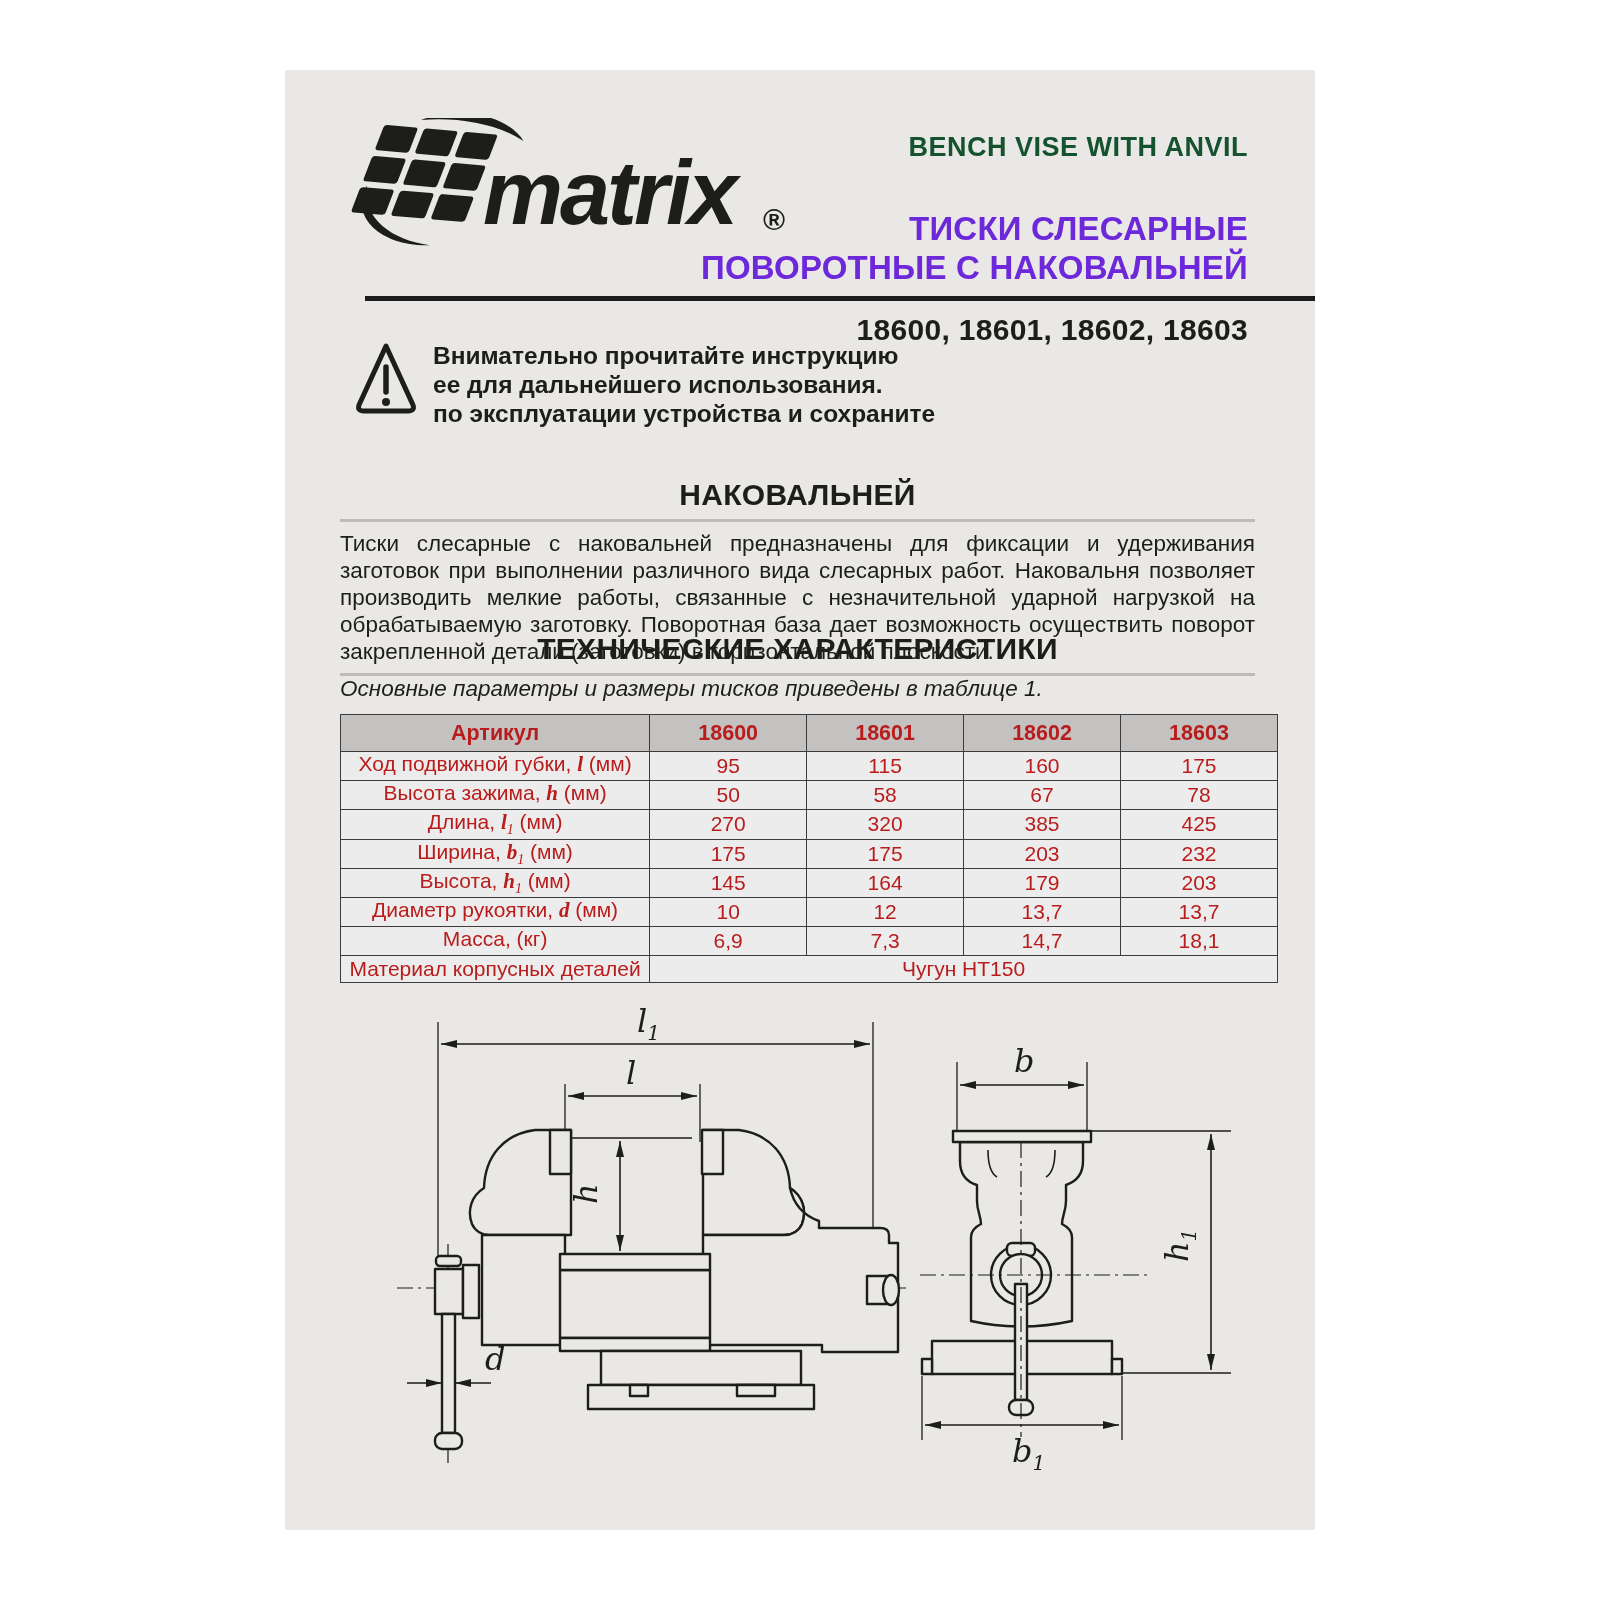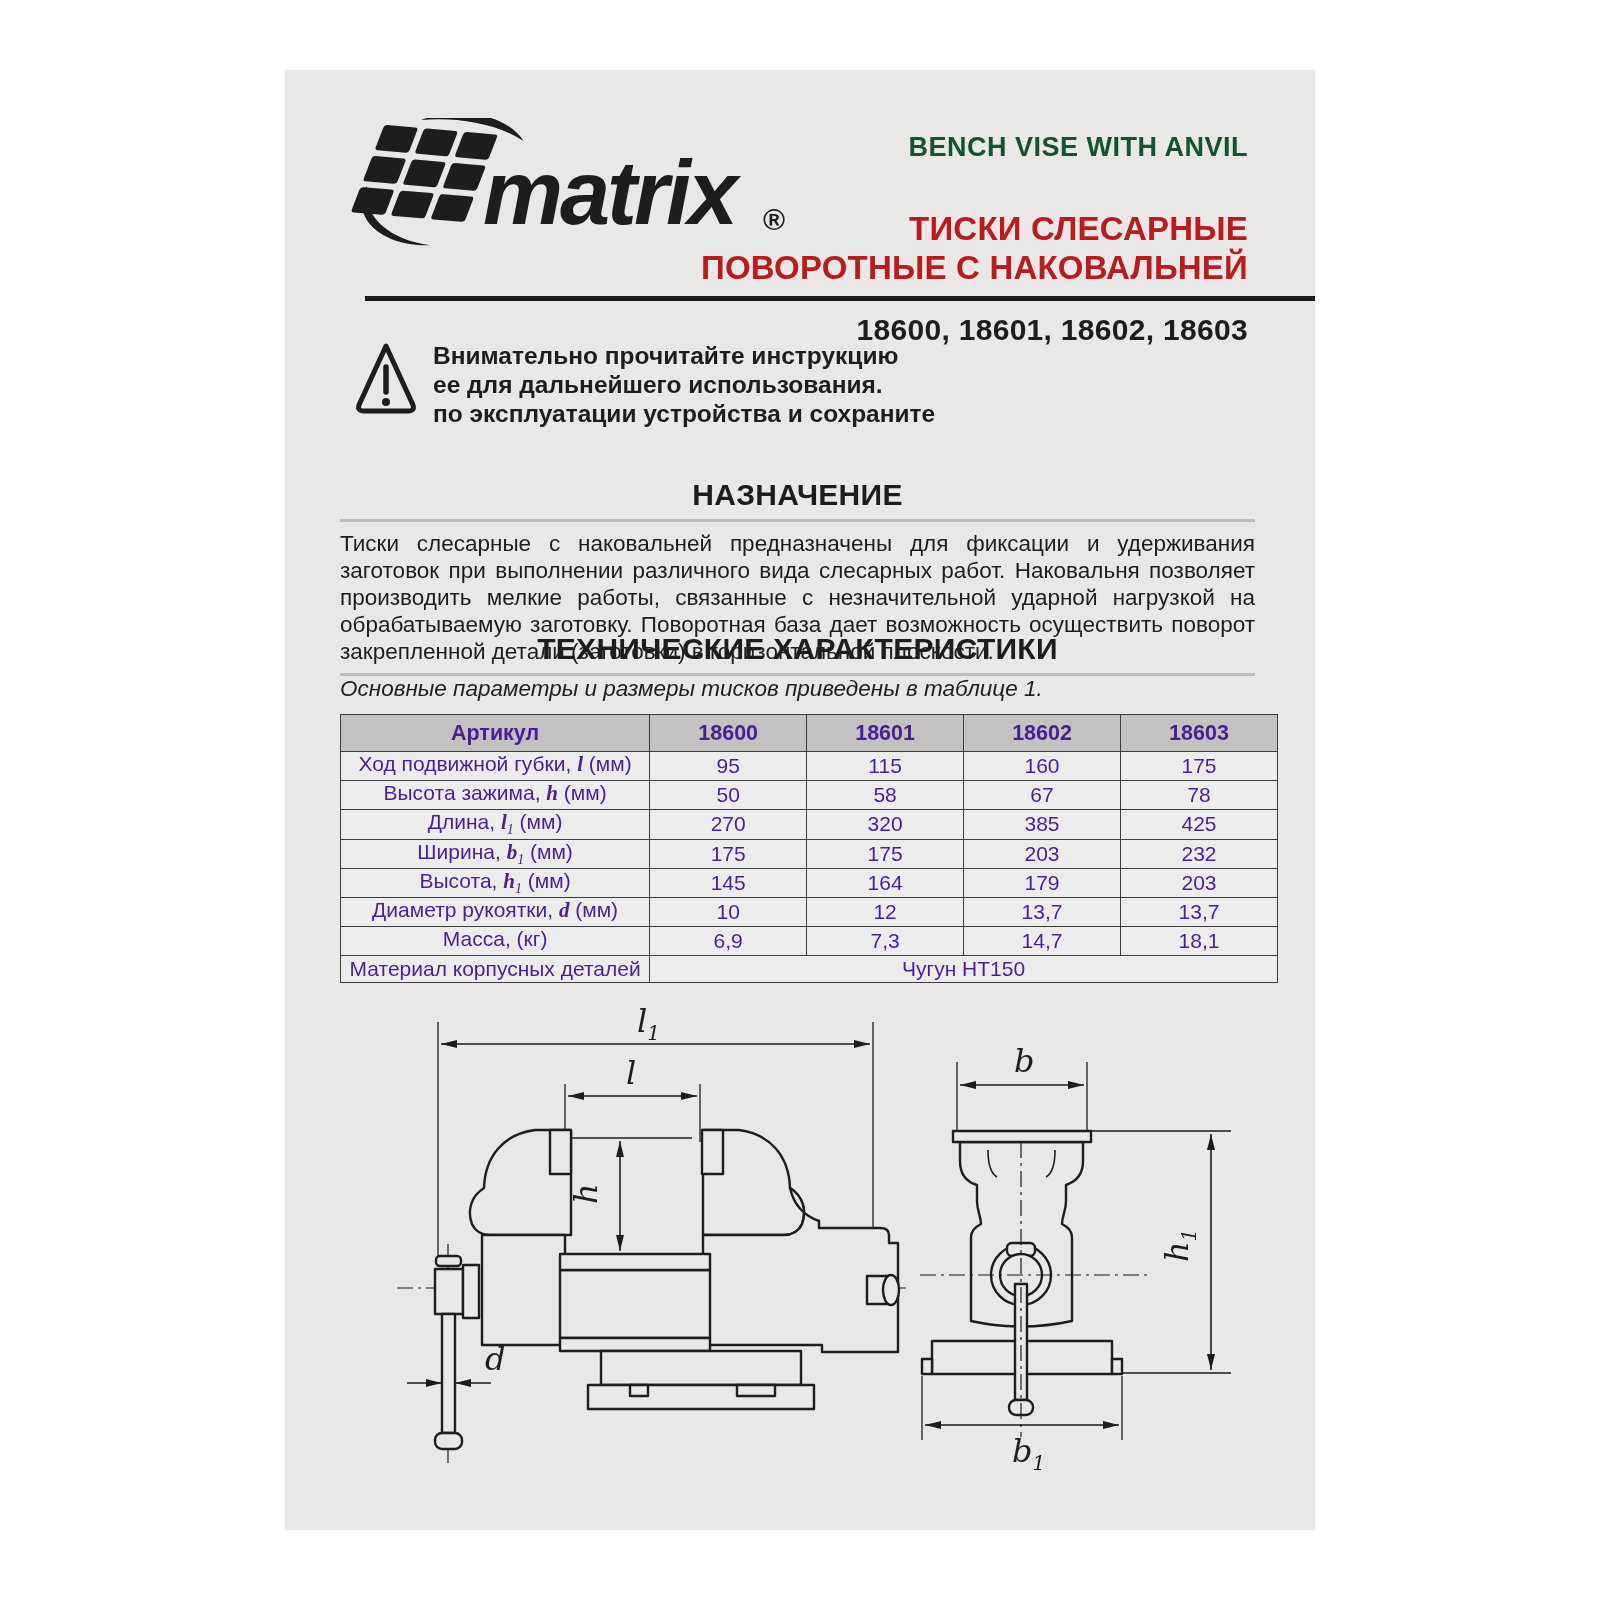--- a/index.html
+++ b/index.html
@@ -3,37 +3,37 @@
 <meta charset="utf-8">
 <style>
   html,body{margin:0;padding:0;background:#ffffff;width:1600px;height:1600px;
     font-family:"Liberation Sans","DejaVu Sans",sans-serif;color:#1d1d1b;}
   .page{position:absolute;left:285px;top:70px;width:1030px;height:1460px;background:#e9e8e6;overflow:hidden;}
 
   
   .logo-svg{position:absolute;left:50px;top:48px;width:472px;height:134px;}
   .hdr-right{position:absolute;right:67px;top:62px;text-align:right;}
   .title-en{font-size:27px;font-weight:bold;color:#14532d;letter-spacing:.5px;}
-  .title-ru{margin-top:46px;font-size:33px;font-weight:bold;color:#b91c1c;line-height:39px;letter-spacing:.2px;}
+  .title-ru{margin-top:46px;font-size:33px;font-weight:bold;color:#6d28d9;line-height:39px;letter-spacing:.2px;}
   .hdr-rule{position:absolute;left:80px;right:0;top:226px;height:5px;background:#1c1c1c;}
   .models{position:absolute;right:67px;top:243px;font-size:30px;font-weight:bold;letter-spacing:.3px;}
 
   
   .warn-icon{position:absolute;left:70px;top:271px;width:62px;height:76px;}
   .warn-text{position:absolute;left:148px;top:271px;font-size:24.5px;font-weight:bold;line-height:29px;}
 
   
   .sec-head{position:absolute;left:55px;width:915px;text-align:center;font-size:30px;font-weight:bold;letter-spacing:.3px;}
   .sec-rule{position:absolute;left:55px;width:915px;height:3px;background:#bdbcba;}
   .body-text{position:absolute;left:55px;width:915px;font-size:22.5px;line-height:27px;text-align:justify;}
   .intro-text{position:absolute;left:55px;width:915px;font-size:22.5px;}
 
   
   table.spec{position:absolute;left:55px;top:644px;width:938px;border-collapse:collapse;
-    font-size:21px;color:#4c1d95;}
+    font-size:21px;color:#b91c1c;}
   table.spec td,table.spec th{border:1.5px solid #3c3c3c;text-align:center;vertical-align:middle;padding:0 4px;}
   table.spec th{background:#c3c2c1;height:36px;font-size:21.5px;}
   table.spec td{background:#edecec;height:26px;}
   td.lbl{white-space:pre-wrap;}
   .v{font-family:"Liberation Serif","DejaVu Serif",serif;font-style:italic;font-weight:bold;}
   sub.vs{font-family:"Liberation Serif","DejaVu Serif",serif;font-style:italic;font-size:14px;}
   col.c0{width:33%;} col.cn{width:16.75%;}
 
   
   .side-svg{position:absolute;left:100px;top:922px;width:530px;height:545px;}
@@ -85,21 +85,21 @@
     <path d="M31,5 L58,64 Q60,70 53,70 L9,70 Q2,70 4,64 Z" fill="none" stroke="#1d1d1b" stroke-width="5" stroke-linejoin="round"></path>
     <line x1="31" y1="26" x2="31" y2="51" stroke="#1d1d1b" stroke-width="5.5" stroke-linecap="round"></line>
     <circle cx="31" cy="61" r="4" fill="#1d1d1b"></circle>
   </svg>
   <div class="warn-text">
     <div>Внимательно прочитайте инструкцию</div>
     <div>ее для дальнейшего использования.</div>
     <div>по эксплуатации устройства и сохраните</div>
   </div>
 
-  <div class="sec-head" style="top:408px;">НАЗНАЧЕНИЕ</div>
+  <div class="sec-head" style="top:408px;">НАКОВАЛЬНЕЙ</div>
   <div class="sec-rule" style="top:449px;"></div>
   <div class="body-text" style="top:460px;">Тиски слесарные с наковальней предназначены для фиксации и удерживания заготовок при выполнении различного вида слесарных работ. Наковальня позволяет производить мелкие работы, связанные с незначительной ударной нагрузкой на обрабатываемую заготовку. Поворотная база дает возможность осуществить поворот закрепленной детали (заготовки) в горизонтальной плоскости.</div>
 
   <div class="sec-head" style="top:562px;">ТЕХНИЧЕСКИЕ ХАРАКТЕРИСТИКИ</div>
   <div class="sec-rule" style="top:603px;"></div>
   <div class="intro-text" style="top:606px;font-style:italic;">Основные параметры и размеры тисков приведены в таблице 1.</div>
 
   <table class="spec">
     <colgroup>
         <col class="c0">

